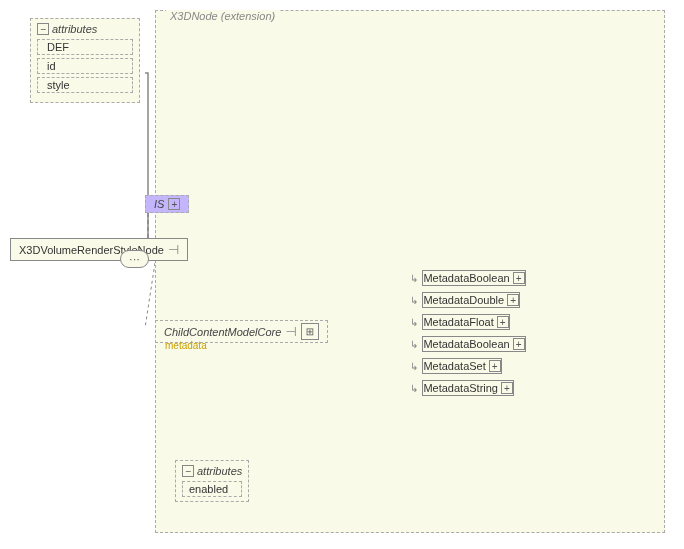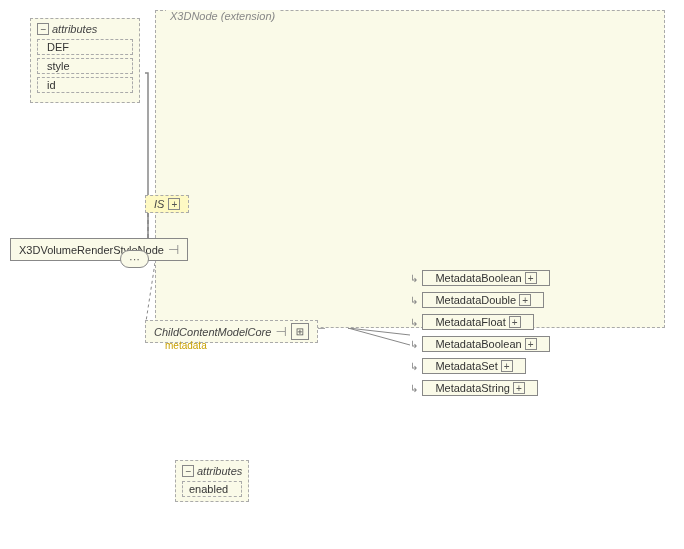--- a/index.html
+++ b/index.html
@@ -18,21 +18,21 @@
       width: 684px;
       height: 549px;
     }
 
     
     .x3dnode-box {
       position: absolute;
       top: 10px;
       left: 155px;
       width: 510px;
-      height: 318px;
+      height: 523px;
       border: 1.5px dashed #aaa;
       background: #fafae8;
     }
 
     .x3dnode-label {
       position: absolute;
       top: -1px;
       left: 10px;
       background: #fafae8;
       padding: 0 4px;
@@ -82,21 +82,21 @@
       color: #333;
       background: #fafae8;
     }
 
     
     .is-box {
       position: absolute;
       top: 195px;
       left: 145px;
       border: 1.5px dashed #aaa;
-      background: #fef9c3;
+      background: #c4b5fd;
       padding: 2px 8px;
       display: flex;
       align-items: center;
       gap: 4px;
     }
 
     .is-label {
       font-style: italic;
       font-size: 11px;
       color: #444;
@@ -123,21 +123,21 @@
       background: #fafae8;
       padding: 2px 8px;
       font-size: 11px;
       color: #555;
     }
 
     
     .child-content-box {
       position: absolute;
       top: 320px;
-      left: 145px;
+      left: 155px;
       border: 1.5px dashed #aaa;
       background: #fafae8;
       padding: 2px 8px;
       display: flex;
       align-items: center;
       gap: 4px;
       justify-content: center;
     }
 
     .child-content-label {
@@ -179,21 +179,21 @@
       display: flex;
       align-items: center;
       gap: 4px;
       font-size: 11px;
       color: #333;
     }
 
     .metadata-box {
       border: 1px solid #888;
       background: #fafae8;
-      padding: 1px 12px;
+      padding: 1px 0;
       display: inline-flex;
       align-items: center;
       gap: 3px;
     }
 
     
     .main-node-box {
       position: absolute;
       top: 238px;
       left: 10px;
@@ -267,22 +267,22 @@
   <div class="x3dnode-box">
     <span class="x3dnode-label">X3DNode (extension)</span>
   </div>
 
   <div class="attributes-group">
     <div class="attributes-label">
       <span class="minus-icon">−</span>
       <span>attributes</span>
     </div>
     <div class="attr-item">DEF</div>
+    <div class="attr-item">id</div>
     <div class="attr-item">style</div>
-    <div class="attr-item">id</div>
   </div>
 
   <div class="main-node-box">
     <span>X3DVolumeRenderStyleNode</span>
     <span style="font-size:13px; color:#888;">⊣</span>
   </div>
 
   <div class="is-box">
     <span class="is-label">IS</span>
     <span class="plus-box">+</span>

